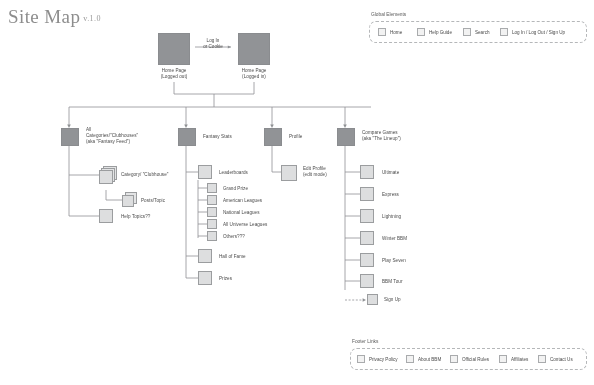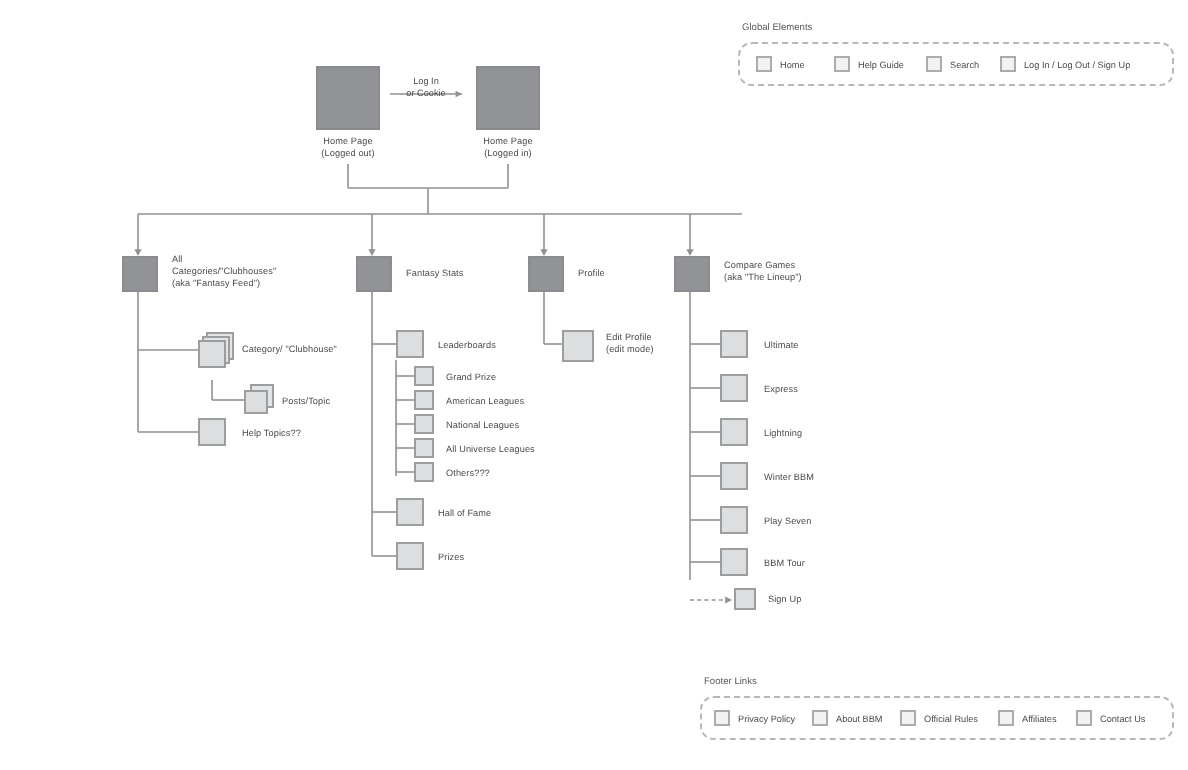--- a/index.html
+++ b/index.html
@@ -68,20 +68,23 @@
   .arrlbl{
     position:absolute;font-size:4.6px;line-height:6px;color:#4a4a4a;
     text-align:center;white-space:pre;
   }
 </style>
 </head>
 <body>
 
 <div id="canvas">
 
+  <div id="title">
+    <span>Site Map</span><span class="ver">v.1.0</span>
+  </div>
 
   <svg id="wires" viewBox="0 0 594 385">
     <g stroke="#8f9194" stroke-width="0.8" fill="none">
 
       <line x1="195" y1="47" x2="231" y2="47"></line>
       <path d="M231 47 l-3.2 -1.6 v3.2 z" fill="#8f9194" stroke="none"></path>
 
       <line x1="174" y1="82" x2="174" y2="94"></line>
       <line x1="254" y1="82" x2="254" y2="94"></line>
       <line x1="174" y1="94" x2="254" y2="94"></line>

